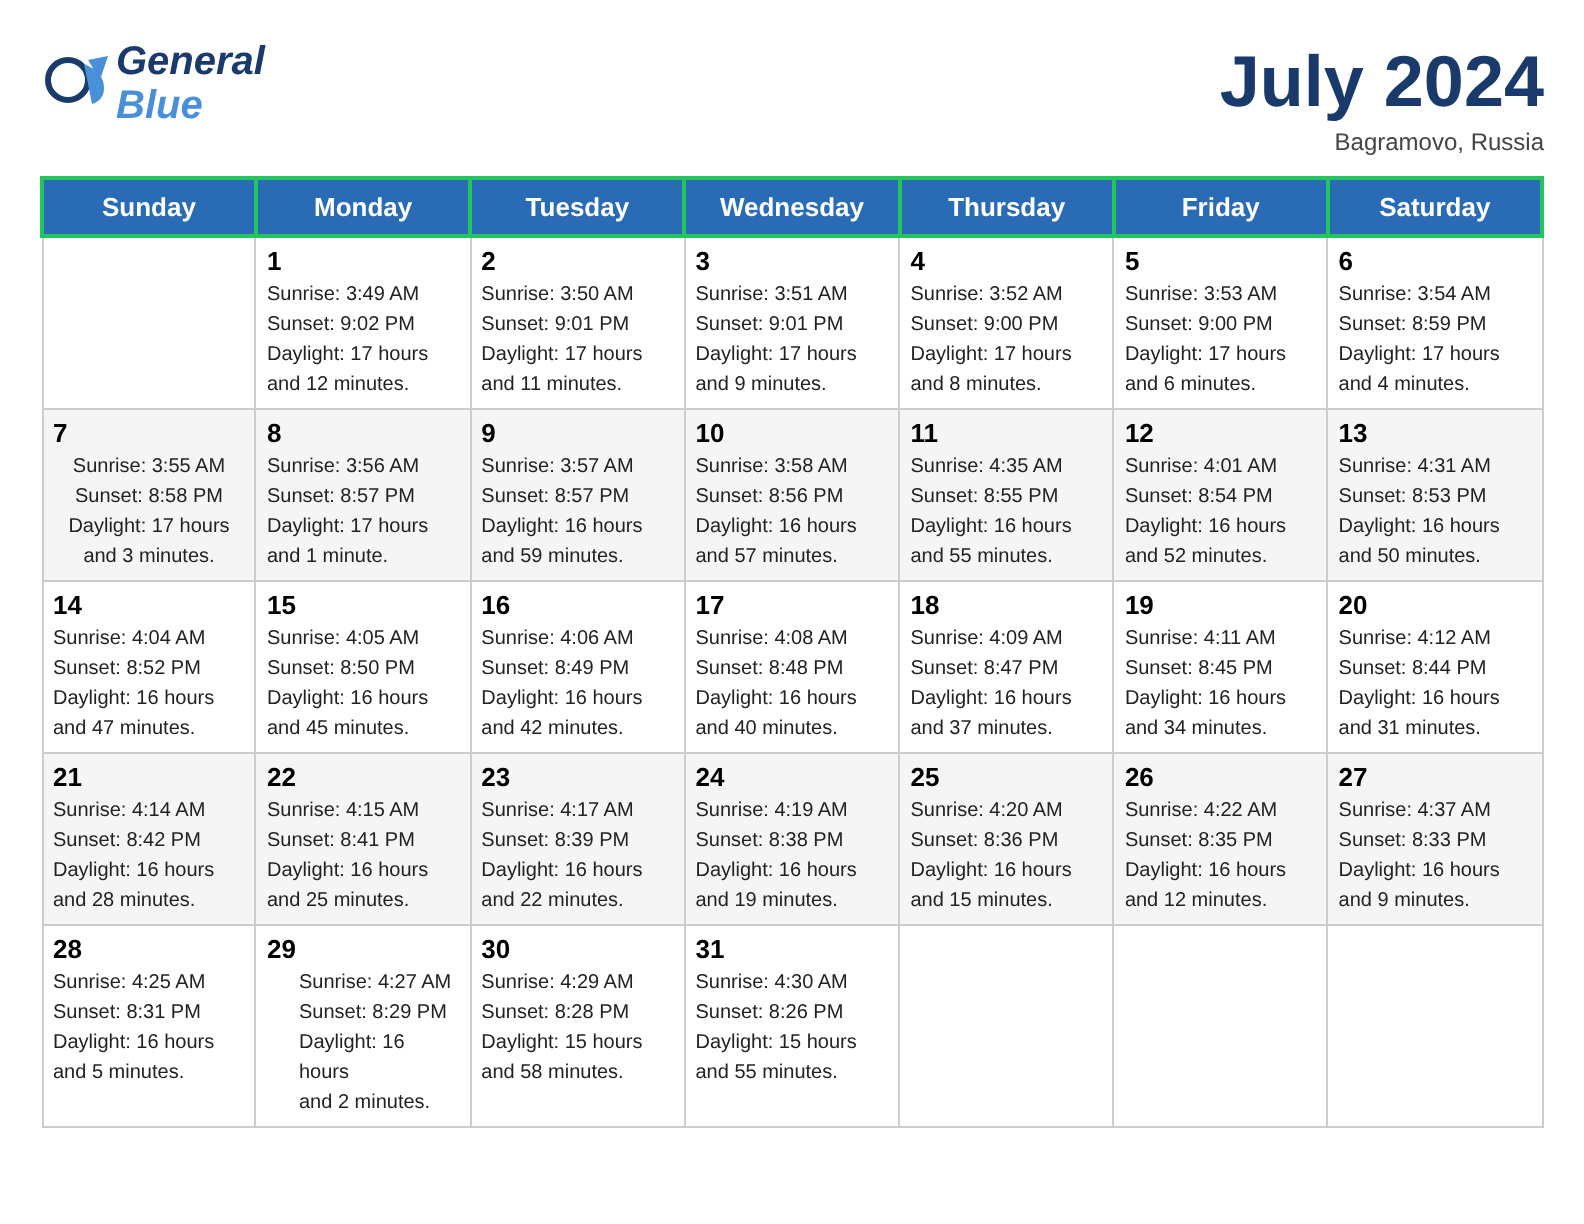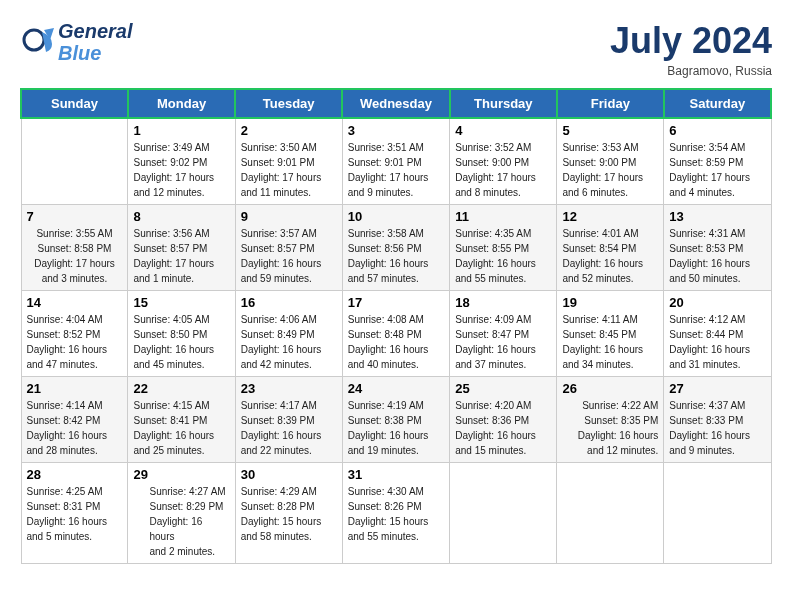--- a/index.html
+++ b/index.html
@@ -293,21 +293,21 @@
         </td>
         <td>
           <span class="day-number">25</span>
           <div class="day-info" style="white-space: pre-line;">Sunrise: 4:20 AM
 Sunset: 8:36 PM
 Daylight: 16 hours
 and 15 minutes.</div>
         </td>
         <td>
           <span class="day-number">26</span>
-          <div class="day-info" style="white-space: pre-line; text-align: right;">Sunrise: 4:22 AM
+          <div class="day-info" style="white-space: pre-line;">Sunrise: 4:22 AM
 Sunset: 8:35 PM
 Daylight: 16 hours
 and 12 minutes.</div>
         </td>
         <td>
           <span class="day-number">27</span>
           <div class="day-info" style="white-space: pre-line;">Sunrise: 4:37 AM
 Sunset: 8:33 PM
 Daylight: 16 hours
 and 9 minutes.</div>

